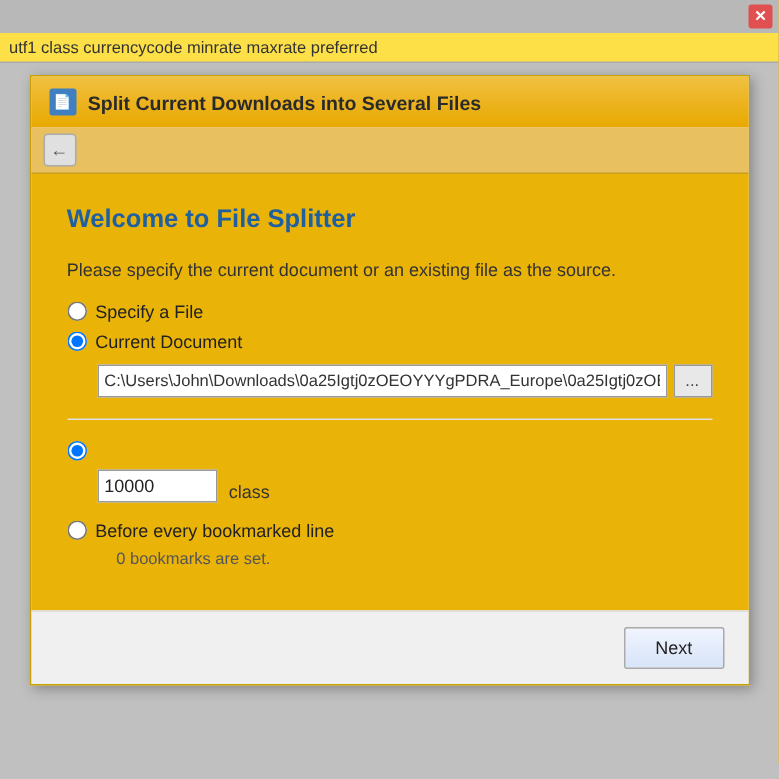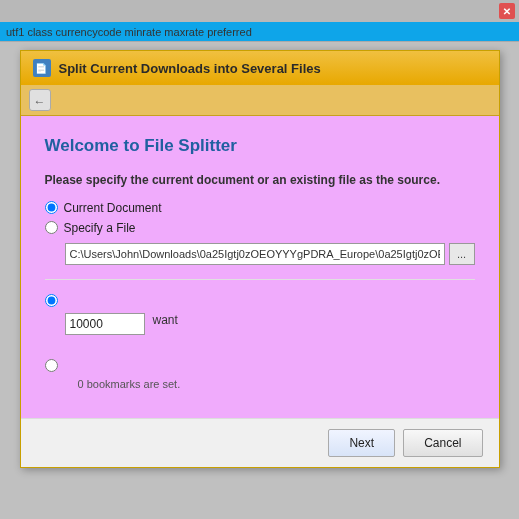--- a/index.html
+++ b/index.html
@@ -37,21 +37,21 @@
       display: flex;
       align-items: center;
       justify-content: center;
       cursor: pointer;
       color: white;
       font-size: 10px;
       font-weight: bold;
     }
 
     .spreadsheet-header {
-      background: #0ea5e9;
+      background: #fde047;
       height: 20px;
       display: flex;
       align-items: center;
       padding: 0 6px;
       font-size: 11px;
       color: #333;
       border-bottom: 1px solid #aaa;
     }
 
     .dialog-outer {
@@ -115,37 +115,36 @@
       border-radius: 3px;
       display: flex;
       align-items: center;
       justify-content: center;
       cursor: pointer;
       font-size: 12px;
       color: #555;
     }
 
     .dialog-body {
-      background: #f0abfc;
+      background: #eab308;
       padding: 20px 24px;
     }
 
     .welcome-title {
       font-size: 17px;
       font-weight: bold;
       color: #2060a0;
       margin-bottom: 16px;
     }
 
     .section-label {
       font-size: 12px;
       color: #333;
       margin-bottom: 12px;
       line-height: 1.4;
-      font-weight: bold;
     }
 
     .radio-group {
       margin-bottom: 8px;
     }
 
     .radio-item {
       display: flex;
       align-items: center;
       gap: 6px;
@@ -194,25 +193,25 @@
     }
 
     .divider {
       height: 1px;
       background: #e0e0e0;
       margin: 14px 0;
     }
 
     .lines-input-row {
       display: flex;
-      align-items: flex-start;
+      align-items: flex-end;
       gap: 8px;
       margin-left: 20px;
       margin-top: 4px;
-      margin-bottom: 24px;
+      margin-bottom: 12px;
     }
 
     .lines-input {
       width: 80px;
       height: 22px;
       border: 1px solid #999;
       padding: 0 4px;
       font-size: 12px;
       color: #222;
     }
@@ -280,54 +279,54 @@
     </div>
 
     <div class="dialog-body">
 
       <div class="welcome-title">Welcome to File Splitter</div>
 
       <div class="section-label">Please specify the current document or an existing file as the source.</div>
 
       <div class="radio-group">
         <div class="radio-item">
+          <input type="radio" name="source" id="radio-file" style="">
+          <label class="radio-label" for="radio-file">Specify a File</label>
+        </div>
+        <div class="radio-item">
           <input type="radio" name="source" id="radio-current" checked="" style="">
           <label class="radio-label" for="radio-current">Current Document</label>
-        </div>
-        <div class="radio-item">
-          <input type="radio" name="source" id="radio-file" style="">
-          <label class="radio-label" for="radio-file">Specify a File</label>
         </div>
       </div>
 
       <div class="file-path-row">
         <input type="text" class="file-path-input" value="C:\Users\John\Downloads\0a25Igtj0zOEOYYYgPDRA_Europe\0a25Igtj0zOE" style="">
         <button class="browse-btn">...</button>
       </div>
 
       <div class="divider"></div>
 
 
       <div class="radio-group">
         <div class="radio-item">
           <input type="radio" name="split" id="radio-lines" checked="" style="">
         </div>
 
         <div class="lines-input-row">
           <input type="text" class="lines-input" value="10000" style="">
-          <span class="lines-label">want</span>
+          <span class="lines-label">class</span>
         </div>
 
         <div class="radio-item">
           <input type="radio" name="split" id="radio-bookmark" style="">
+          <label class="radio-label" for="radio-bookmark">Before every bookmarked line</label>
         </div>
         <div class="bookmark-sub">0 bookmarks are set.</div>
       </div>
 
     </div>
 
     <div class="dialog-footer">
       <button class="footer-btn primary">Next</button>
-      <button class="footer-btn">Cancel</button>
     </div>
 
   </div>
 </div>
 
 </body></html>

